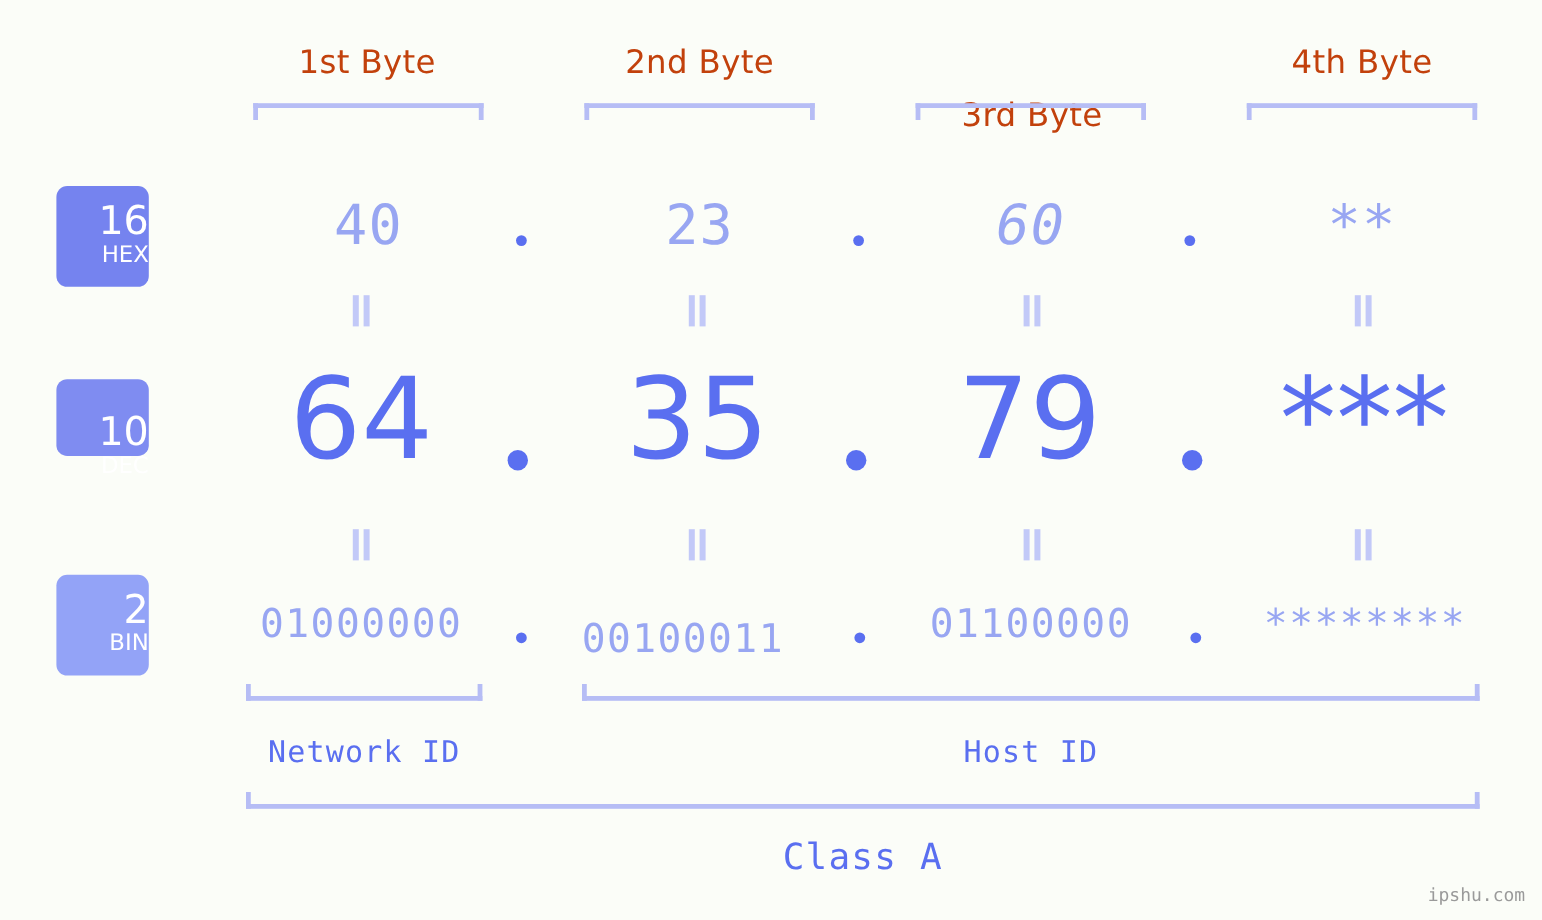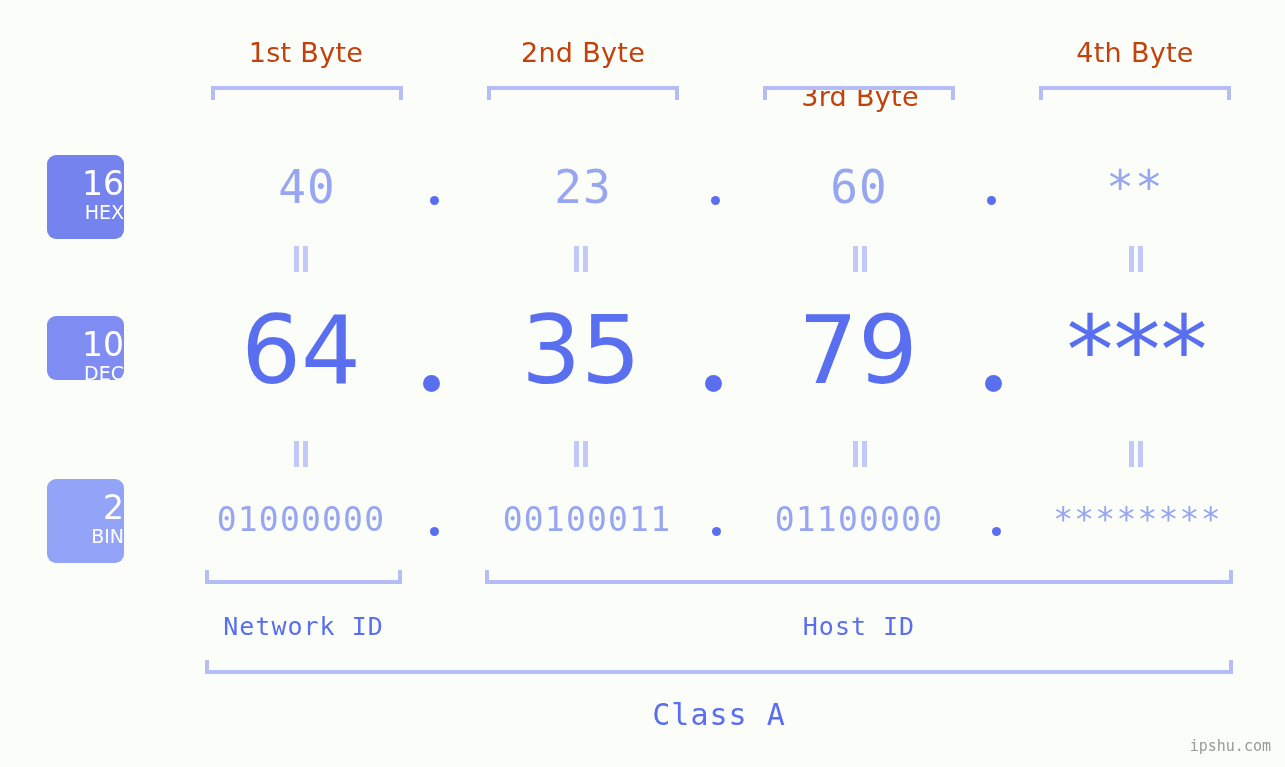--- a/index.html
+++ b/index.html
@@ -70,21 +70,21 @@
     line-height: 35px;
     font-weight: 400;
   }
   .base-badge .abbr {
     display: block;
     font-size: 19px;
     line-height: 22px;
     font-weight: 400;
   }
   #badge-hex { top: 155px; height: 84px; padding-top: 11px; background: #7583ef; }
-  #badge-dec { top: 316px; height: 64px; padding-top: 11px; background: #7f8cf1; }
+  #badge-dec { top: 316px; height: 64px; padding-top: 26px; background: #7f8cf1; }
   #badge-bin { top: 479px; height: 84px; padding-top: 11px; background: #93a3f7; }
 
   
   .val {
     position: absolute;
     text-align: center;
     white-space: nowrap;
   }
 
   
@@ -189,21 +189,21 @@
     <span class="num">10</span>
     <span class="abbr">DEC</span>
   </div>
   <div class="base-badge" id="badge-bin">
     <span class="num">2</span>
     <span class="abbr">BIN</span>
   </div>
 
   <div class="val hex-val" style="left:211px; width:192px;">40</div>
   <div class="val hex-val" style="left:487px; width:192px;">23</div>
-  <div class="val hex-val" style="left:763px; width:192px;">60</div>
+  <div class="val hex-val" style="left:763px; width:192px;font-style:italic;">60</div>
   <div class="val hex-val" style="left:1039px; width:192px;">**</div>
 
   <div class="dot small" style="left:430px; top:196px;"></div>
   <div class="dot small" style="left:711px; top:196px;"></div>
   <div class="dot small" style="left:987px; top:196px;"></div>
 
   <div class="eq" style="left:291px; top:246px;">
       <i class="a"></i>
       <i class="b"></i>
     </div>
@@ -240,21 +240,21 @@
   <div class="eq" style="left:850px; top:441px;">
       <i class="a"></i>
       <i class="b"></i>
     </div>
   <div class="eq" style="left:1126px; top:441px;">
       <i class="a"></i>
       <i class="b"></i>
     </div>
 
   <div class="val bin-val" style="left:205px; width:192px;">01000000</div>
-  <div class="val bin-val" style="left:491px; width:192px;">00100011</div>
+  <div class="val bin-val" style="left:473px; width:192px;margin-top:12px;">00100011</div>
   <div class="val bin-val" style="left:763px; width:192px;">01100000</div>
   <div class="val bin-val" style="left:1040px; width:195px;">********</div>
 
   <div class="dot small" style="left:430px; top:527px;"></div>
   <div class="dot small" style="left:712px; top:527px;"></div>
   <div class="dot small" style="left:992px; top:527px;"></div>
 
   <div class="bracket-up" style="left:205px; top:570px; width:197px;"></div>
   <div class="bracket-up" style="left:485px; top:570px; width:748px;"></div>
 

